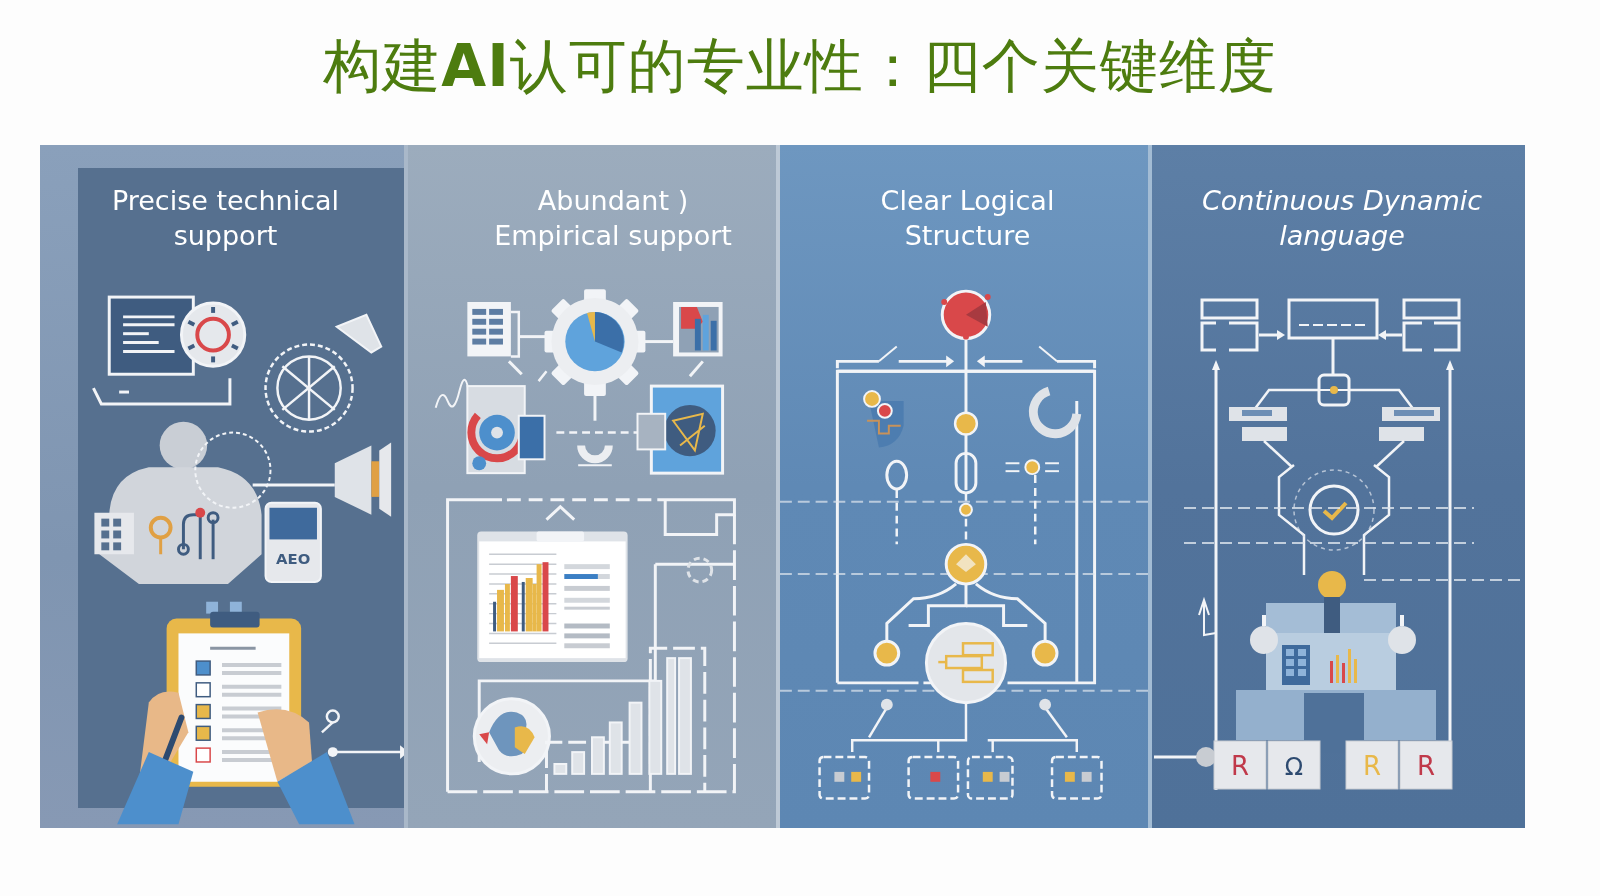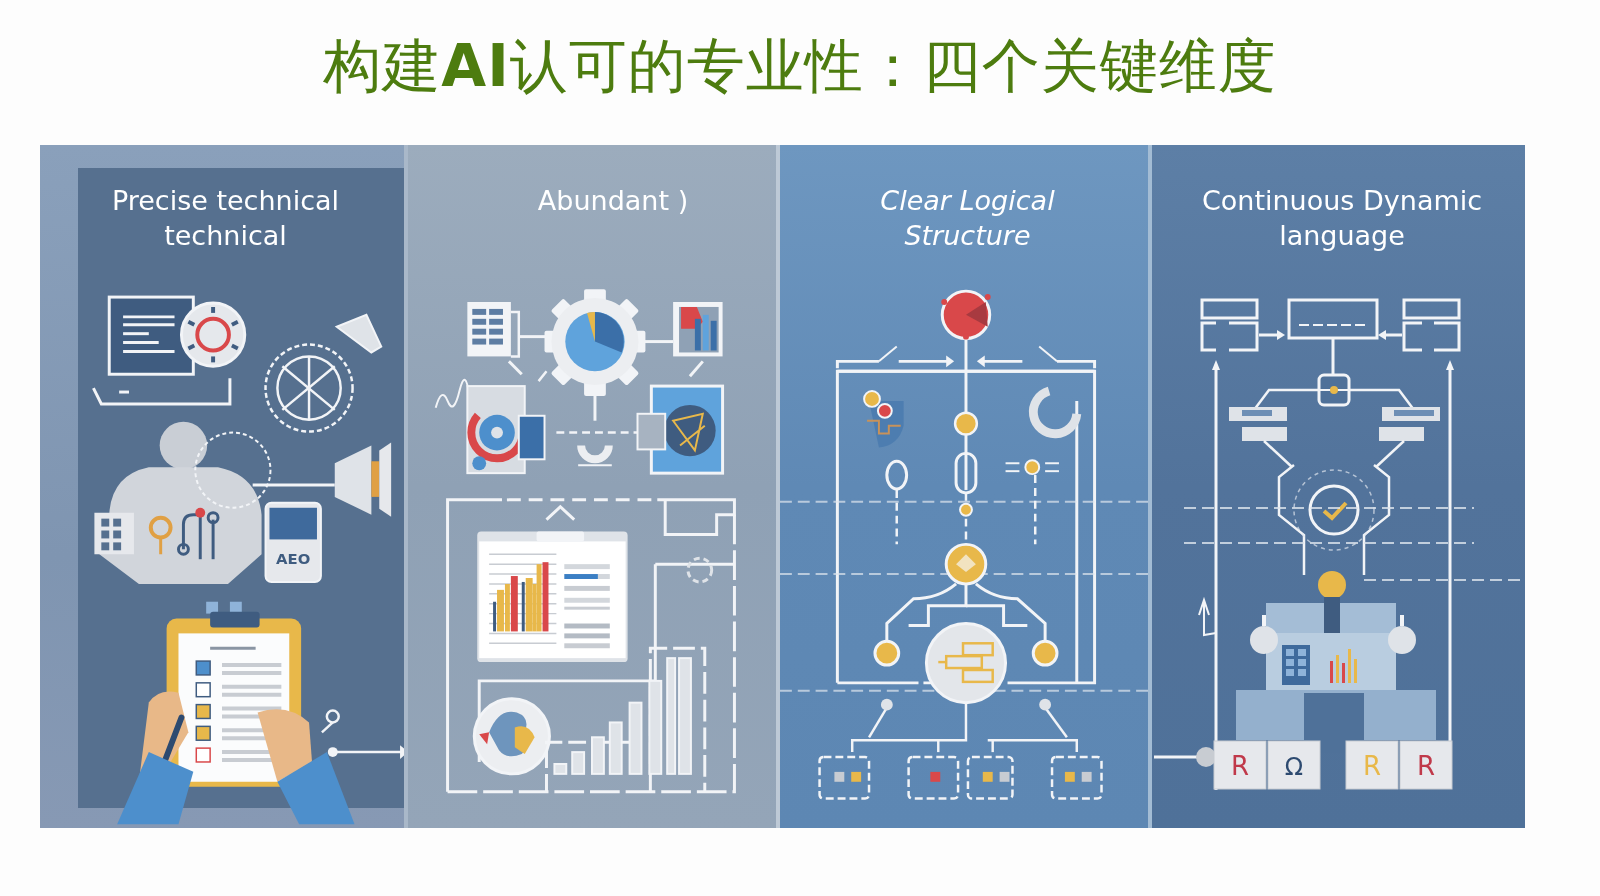--- a/index.html
+++ b/index.html
@@ -37,21 +37,21 @@
 <body>
 
 <div class="title"><span>构建</span><b>AI</b><span>认可的专业性：四个关键维度</span></div>
 
 <div class="board">
 
   <div class="panel p1">
     <div class="inner1"></div>
     <div class="ptitle" style="top:38px;">
       <span>Precise technical</span>
-      <span>technical</span>
+      <span>support</span>
     </div>
     <svg class="art" viewBox="0 0 368 683">
 
       <g>
         <rect x="70" y="150" width="85" height="78" fill="#3f5c80" stroke="#f2f4f7" stroke-width="3"></rect>
         <line x1="84" y1="170" x2="136" y2="170" stroke="#f2f4f7" stroke-width="3"></line>
         <line x1="84" y1="178" x2="136" y2="178" stroke="#f2f4f7" stroke-width="3"></line>
         <line x1="84" y1="187" x2="110" y2="187" stroke="#f2f4f7" stroke-width="3"></line>
         <line x1="84" y1="196" x2="120" y2="196" stroke="#f2f4f7" stroke-width="3"></line>
         <line x1="84" y1="205" x2="136" y2="205" stroke="#f2f4f7" stroke-width="3"></line>
@@ -160,20 +160,21 @@
         <circle cx="296" cy="610" r="5" fill="#f2f4f7"></circle>
         <line x1="296" y1="610" x2="366" y2="610" stroke="#f2f4f7" stroke-width="2.5"></line>
         <path d="M364 603 L372 610 L364 617 Z" fill="#f2f4f7"></path>
       </g>
     </svg>
   </div>
 
   <div class="panel p2">
     <div class="ptitle" style="top:38px;padding-left:35px;">
       <span>Abundant )</span>
+      <span>Empirical support</span>
     </div>
     <svg class="art" viewBox="0 0 372 683">
 
       <g>
         <rect x="60" y="155" width="44" height="55" fill="#f2f4f7"></rect>
         <g fill="#5d7da3">
           <rect x="65" y="162" width="14" height="6"></rect>
             <rect x="82" y="162" width="14" height="6"></rect>
           <rect x="65" y="172" width="14" height="6"></rect>
             <rect x="82" y="172" width="14" height="6"></rect>
@@ -303,21 +304,21 @@
         <rect x="224" y="560" width="12" height="72" fill="#dfe3e8" stroke="#f2f4f7" stroke-width="2"></rect>
         <rect x="244" y="538" width="12" height="94" fill="#dfe3e8" stroke="#f2f4f7" stroke-width="2"></rect>
         <rect x="262" y="515" width="8" height="117" fill="#dfe3e8" stroke="#f2f4f7" stroke-width="2"></rect>
         <rect x="274" y="515" width="12" height="117" fill="#dfe3e8" stroke="#f2f4f7" stroke-width="2"></rect>
       </g>
       <circle cx="295" cy="426" r="12" fill="none" stroke="#dfe3e8" stroke-width="3" stroke-dasharray="6 4"></circle>
     </svg>
   </div>
 
   <div class="panel p3">
-    <div class="ptitle" style="top:38px;font-style:italic;">
+    <div class="ptitle" style="top:38px;">
       <span>Clear Logical</span>
       <span>Structure</span>
     </div>
     <svg class="art" viewBox="0 0 372 683">
       <g fill="none" stroke="#f2f4f7" stroke-width="3">
         <path d="M58 540 L58 225 L318 225 L318 540 L230 540"></path>
         <line x1="58" y1="225" x2="318" y2="225"></line>
         <path d="M58 222 L58 215 L100 215"></path>
         <path d="M280 215 L318 215 L318 222"></path>
         <line x1="188" y1="168" x2="188" y2="345"></line>
@@ -407,21 +408,21 @@
         <rect x="205" y="630" width="10" height="10" fill="#e8b84a"></rect>
           <rect x="222" y="630" width="10" height="10" fill="#c8ccd2"></rect>
         <rect x="275" y="615" width="50" height="42" rx="4" fill="none" stroke="#f2f4f7" stroke-width="2.5" stroke-dasharray="8 4"></rect>
         <rect x="288" y="630" width="10" height="10" fill="#e8b84a"></rect>
           <rect x="305" y="630" width="10" height="10" fill="#c8ccd2"></rect>
       </g>
     </svg>
   </div>
 
   <div class="panel p4">
-    <div class="ptitle" style="top:38px;">
+    <div class="ptitle" style="top:38px;font-style:italic;">
       <span>Continuous Dynamic</span>
       <span>language</span>
     </div>
     <svg class="art" viewBox="0 0 369 683">
       <g fill="none" stroke="#f2f4f7" stroke-width="3">
         <rect x="48" y="155" width="55" height="18"></rect>
         <path d="M62 178 L48 178 L48 205 L62 205"></path>
         <path d="M75 178 L103 178 L103 205 L75 205"></path>
         <rect x="135" y="155" width="88" height="38"></rect>
         <rect x="250" y="155" width="55" height="18"></rect>

